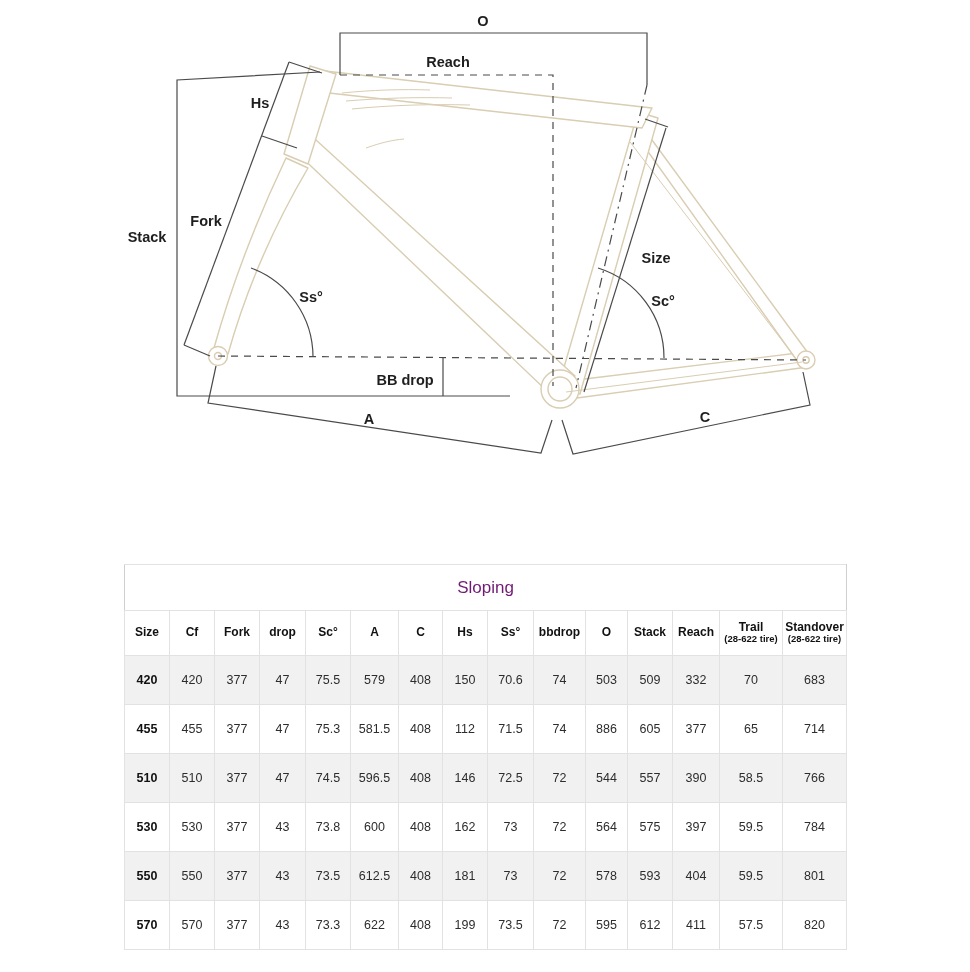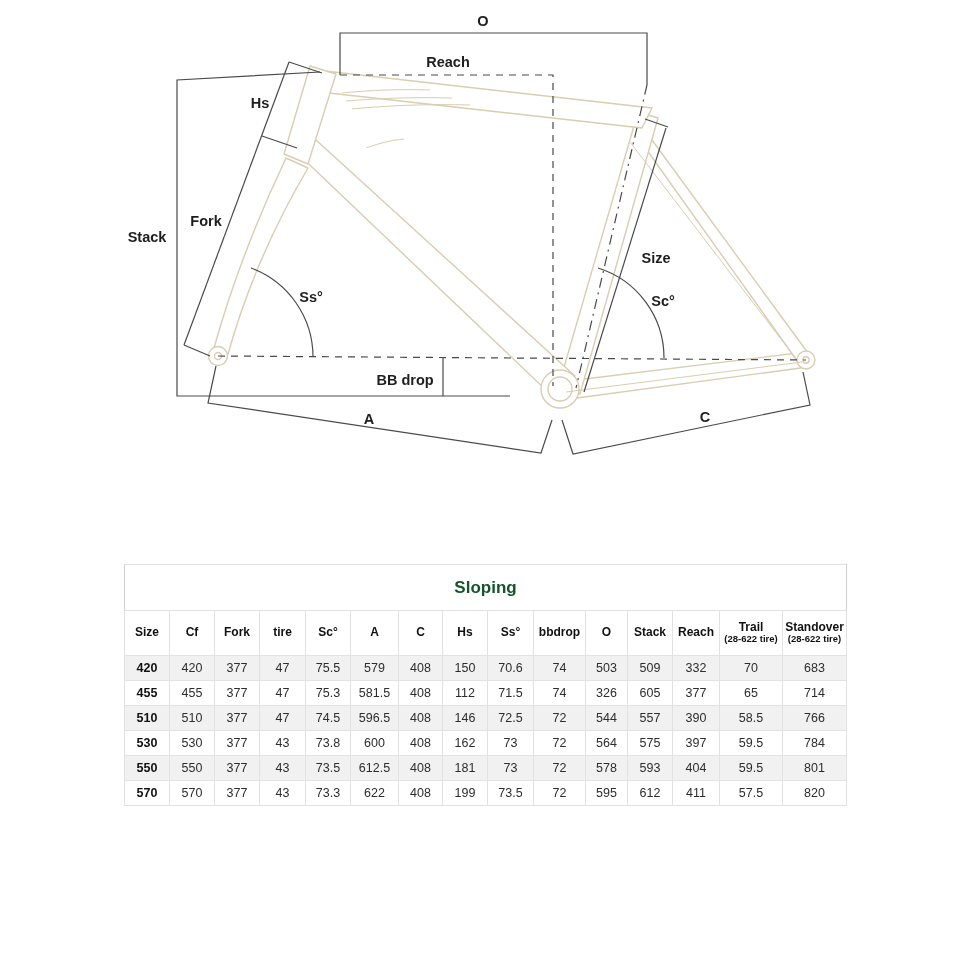--- a/index.html
+++ b/index.html
@@ -22,27 +22,27 @@
   }
   table.geo {
     width:100%; border-collapse:collapse; table-layout:fixed;
     border:1px solid #cfcfcf; background:#ffffff;
   }
   table.geo td, table.geo th {
     border:1px solid #e2e2e2; text-align:center; vertical-align:middle;
     color:#2d2d2d; padding:0 2px; overflow:hidden;
   }
   tr.title-row td {
-    height:45px; font-size:17px; font-weight:bold; color:#14532d;
+    height:45px; font-size:17px; font-weight:normal; color:#701a75;
     border-left:1px solid #cfcfcf; border-right:1px solid #cfcfcf;
   }
   tr.header-row th { height:44px; background:#ffffff; }
   .col-label { font-size:12px; font-weight:bold; color:#111; line-height:1.15; }
   .col-sub   { font-size:9.5px; font-weight:bold; color:#111; line-height:1.15; }
-  tbody.data tr { height:25px; }
+  tbody.data tr { height:49px; }
   tbody.data tr:nth-child(odd) td { background:#f1f1f1; }
   tbody.data td { font-size:12.5px; }
   tbody.data td.size-cell { font-weight:bold; color:#111; }
 </style>
 </head>
 <body>
 
 <svg id="diagram" viewBox="0 0 970 500" xmlns="http://www.w3.org/2000/svg">
 
   <g fill="#ffffff" stroke-width="1.4" stroke-linejoin="round" stroke="#d9cdb2">
@@ -141,21 +141,21 @@
           <th>
             <div class="col-label">Size</div>
           </th>
           <th>
             <div class="col-label">Cf</div>
           </th>
           <th>
             <div class="col-label">Fork</div>
           </th>
           <th>
-            <div class="col-label">tire</div>
+            <div class="col-label">drop</div>
           </th>
           <th>
             <div class="col-label">Sc°</div>
           </th>
           <th>
             <div class="col-label">A</div>
           </th>
           <th>
             <div class="col-label">C</div>
           </th>
@@ -209,21 +209,21 @@
           <td class="size-cell">455</td>
           <td>455</td>
           <td>377</td>
           <td>47</td>
           <td>75.3</td>
           <td>581.5</td>
           <td>408</td>
           <td>112</td>
           <td>71.5</td>
           <td>74</td>
-          <td>326</td>
+          <td>886</td>
           <td>605</td>
           <td>377</td>
           <td>65</td>
           <td>714</td>
         </tr>
         <tr>
           <td class="size-cell">510</td>
           <td>510</td>
           <td>377</td>
           <td>47</td>

